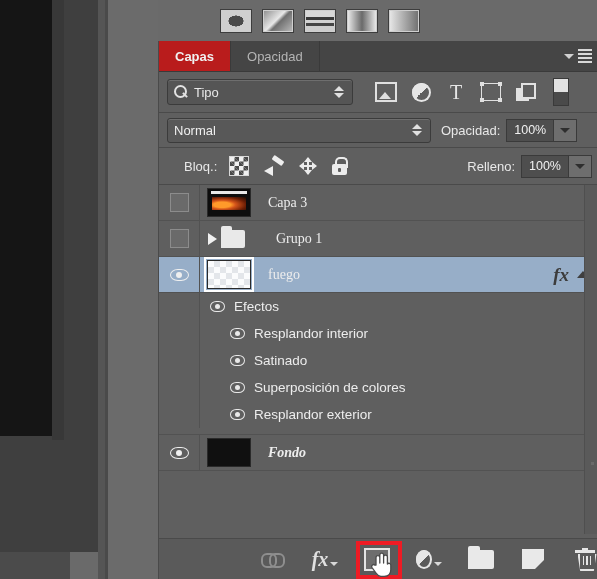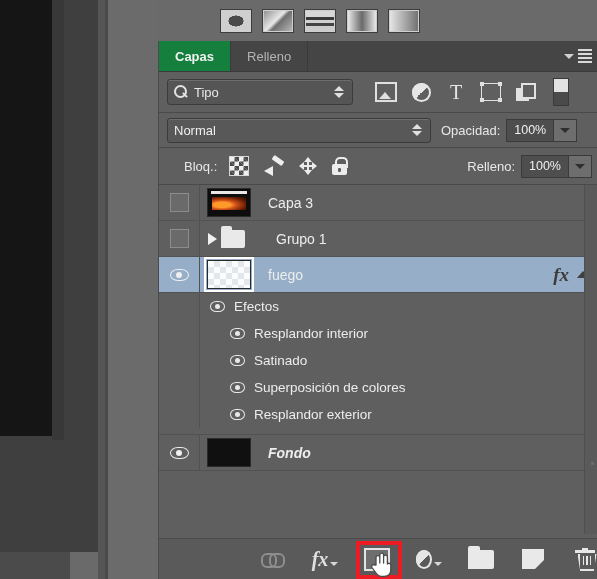--- a/index.html
+++ b/index.html
@@ -34,21 +34,21 @@
 
   
   .panel{position:absolute;left:158px;top:41px;width:439px;height:538px;background:#5f5f5f;
     border-left:1px solid #4a4a4a;}
 
   
   .tabbar{position:relative;height:30px;background:#454545;border-bottom:1px solid #3a3a3a;
     display:flex;align-items:stretch;}
   .tab{display:flex;align-items:center;padding:0 16px;font-size:13px;color:#b4b4b4;
     border-right:1px solid #3a3a3a;cursor:default;}
-  .tab.active{background:#15803d;color:#f0f0f0;font-weight:bold;}
+  .tab.active{background:#b91c1c;color:#f0f0f0;font-weight:bold;}
   .panelmenu{position:absolute;right:6px;top:6px;width:26px;height:18px;display:flex;
     align-items:center;justify-content:flex-end;gap:2px;}
   .pm-tri{width:0;height:0;border-left:5px solid transparent;border-right:5px solid transparent;
     border-top:5px solid #d0d0d0;margin-right:2px;}
   .pm-lines{display:flex;flex-direction:column;gap:2px;}
   .pm-lines i{display:block;width:14px;height:2px;background:#d8d8d8;}
 
   
   .filterrow{height:40px;display:flex;align-items:center;padding:0 6px 0 8px;gap:0;
     border-bottom:1px solid #4a4a4a;}
@@ -147,21 +147,21 @@
     background-image:
       linear-gradient(45deg,#e3e6ea 25%,transparent 25%,transparent 75%,#e3e6ea 75%),
       linear-gradient(45deg,#e3e6ea 25%,#fbfcfd 25%,#fbfcfd 75%,#e3e6ea 75%);
     background-size:12px 12px;background-position:0 0,6px 6px;}
   .thumbsel{border:2px solid #ffffff;padding:1px;background:#97aec8;}
   .thumb-fondo{background:#101010;}
   .grouptoggle{width:58px;height:100%;display:flex;align-items:center;gap:4px;padding-left:8px;}
   .tri-right{width:0;height:0;border-top:6px solid transparent;border-bottom:6px solid transparent;border-left:9px solid #f0f0f0;}
   .folder{width:24px;height:18px;background:#e9e9e9;position:relative;border-radius:0 2px 2px 0;}
   .folder::before{content:"";position:absolute;left:0;top:-4px;width:11px;height:5px;background:#e9e9e9;border-radius:2px 2px 0 0;}
-  .lname{flex:1;font-size:14px;color:#ededed;padding-left:10px;}
+  .lname{flex:1;font-size:14px;color:#ededed;padding-left:10px;font-family:Liberation Serif, serif;}
   .lname.italic{font-style:italic;font-weight:bold;}
   .fxbadge{font-family:"Liberation Serif","DejaVu Serif",serif;font-style:italic;font-size:19px;
     color:#3c3c3c;padding-right:8px;font-weight:bold;}
   .collapse-tri{width:0;height:0;border-left:6px solid transparent;border-right:6px solid transparent;
     border-bottom:7px solid #3f3f3f;margin-right:9px;}
   .lockbadge{padding-right:12px;}
   .ic-lock-sm{position:relative;width:13px;height:15px;}
   .ic-lock-sm::before{content:"";position:absolute;left:2.5px;top:0;width:8px;height:8px;
     border:2px solid #dcdcdc;border-bottom:none;border-radius:5px 5px 0 0;}
   .ic-lock-sm::after{content:"";position:absolute;left:0;top:6px;width:13px;height:9px;background:#dcdcdc;border-radius:2px;}
@@ -238,21 +238,21 @@
     <div class="gradsw g5"></div>
   </div>
 
   <div class="panel">
 
     <div class="tabbar">
       <div class="tab active">
         <span>Capas</span>
       </div>
       <div class="tab">
-        <span>Relleno</span>
+        <span>Opacidad</span>
       </div>
       <div class="panelmenu">
         <span class="pm-tri"></span>
         <span class="pm-lines">
             <i></i>
             <i></i>
             <i></i>
             <i></i>
           </span>
       </div>

